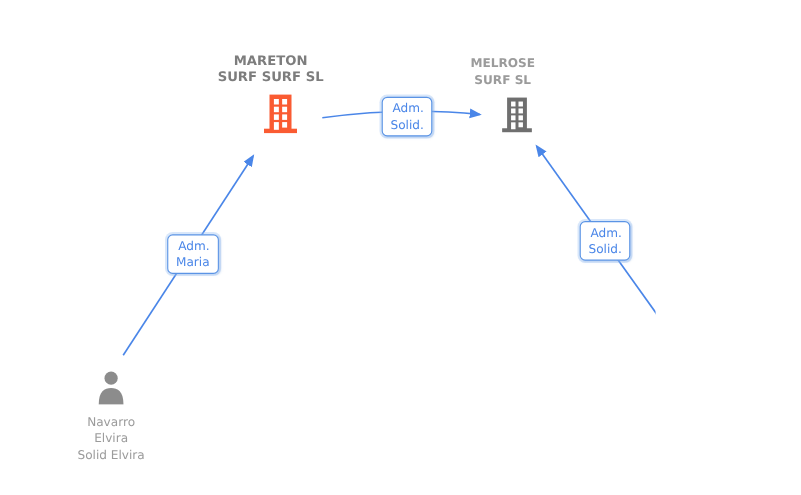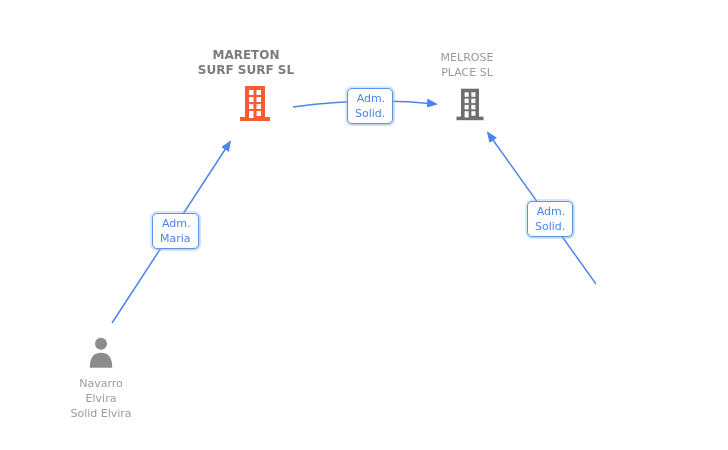--- a/index.html
+++ b/index.html
@@ -63,23 +63,23 @@
       <rect x="21.5" y="7" width="4.5" height="5" fill="#ffffff"></rect>
       <rect x="14" y="14" width="4.5" height="5" fill="#ffffff"></rect>
       <rect x="21.5" y="14" width="4.5" height="5" fill="#ffffff"></rect>
       <rect x="14" y="21" width="4.5" height="5" fill="#ffffff"></rect>
       <rect x="21.5" y="21" width="4.5" height="5" fill="#ffffff"></rect>
       <rect x="14" y="28" width="4.5" height="7" fill="#ffffff"></rect>
       <rect x="21.5" y="28" width="4.5" height="5" fill="#ffffff"></rect>
     </svg>
   </div>
 
-  <div class="abs company-label" style="left:407px;top:50px;width:120px;">
+  <div class="abs company-label" style="left:397px;top:50px;width:120px;font-weight:bold;">
     <span>MELROSE</span>
-    <span>PLACE SL</span>
+    <span>SURF SL</span>
   </div>
   <div class="abs node" style="left:452px;top:86px;width:36px;height:36px;">
     <svg width="36" height="36" viewBox="0 0 40 40">
       <rect x="10" y="3" width="20" height="32" fill="#6f6f6f"></rect>
       <rect x="5" y="34" width="30" height="4" fill="#6f6f6f"></rect>
       <rect x="14" y="7" width="4.5" height="5" fill="#ffffff"></rect>
       <rect x="21.5" y="7" width="4.5" height="5" fill="#ffffff"></rect>
       <rect x="14" y="14" width="4.5" height="5" fill="#ffffff"></rect>
       <rect x="21.5" y="14" width="4.5" height="5" fill="#ffffff"></rect>
       <rect x="14" y="21" width="4.5" height="5" fill="#ffffff"></rect>

